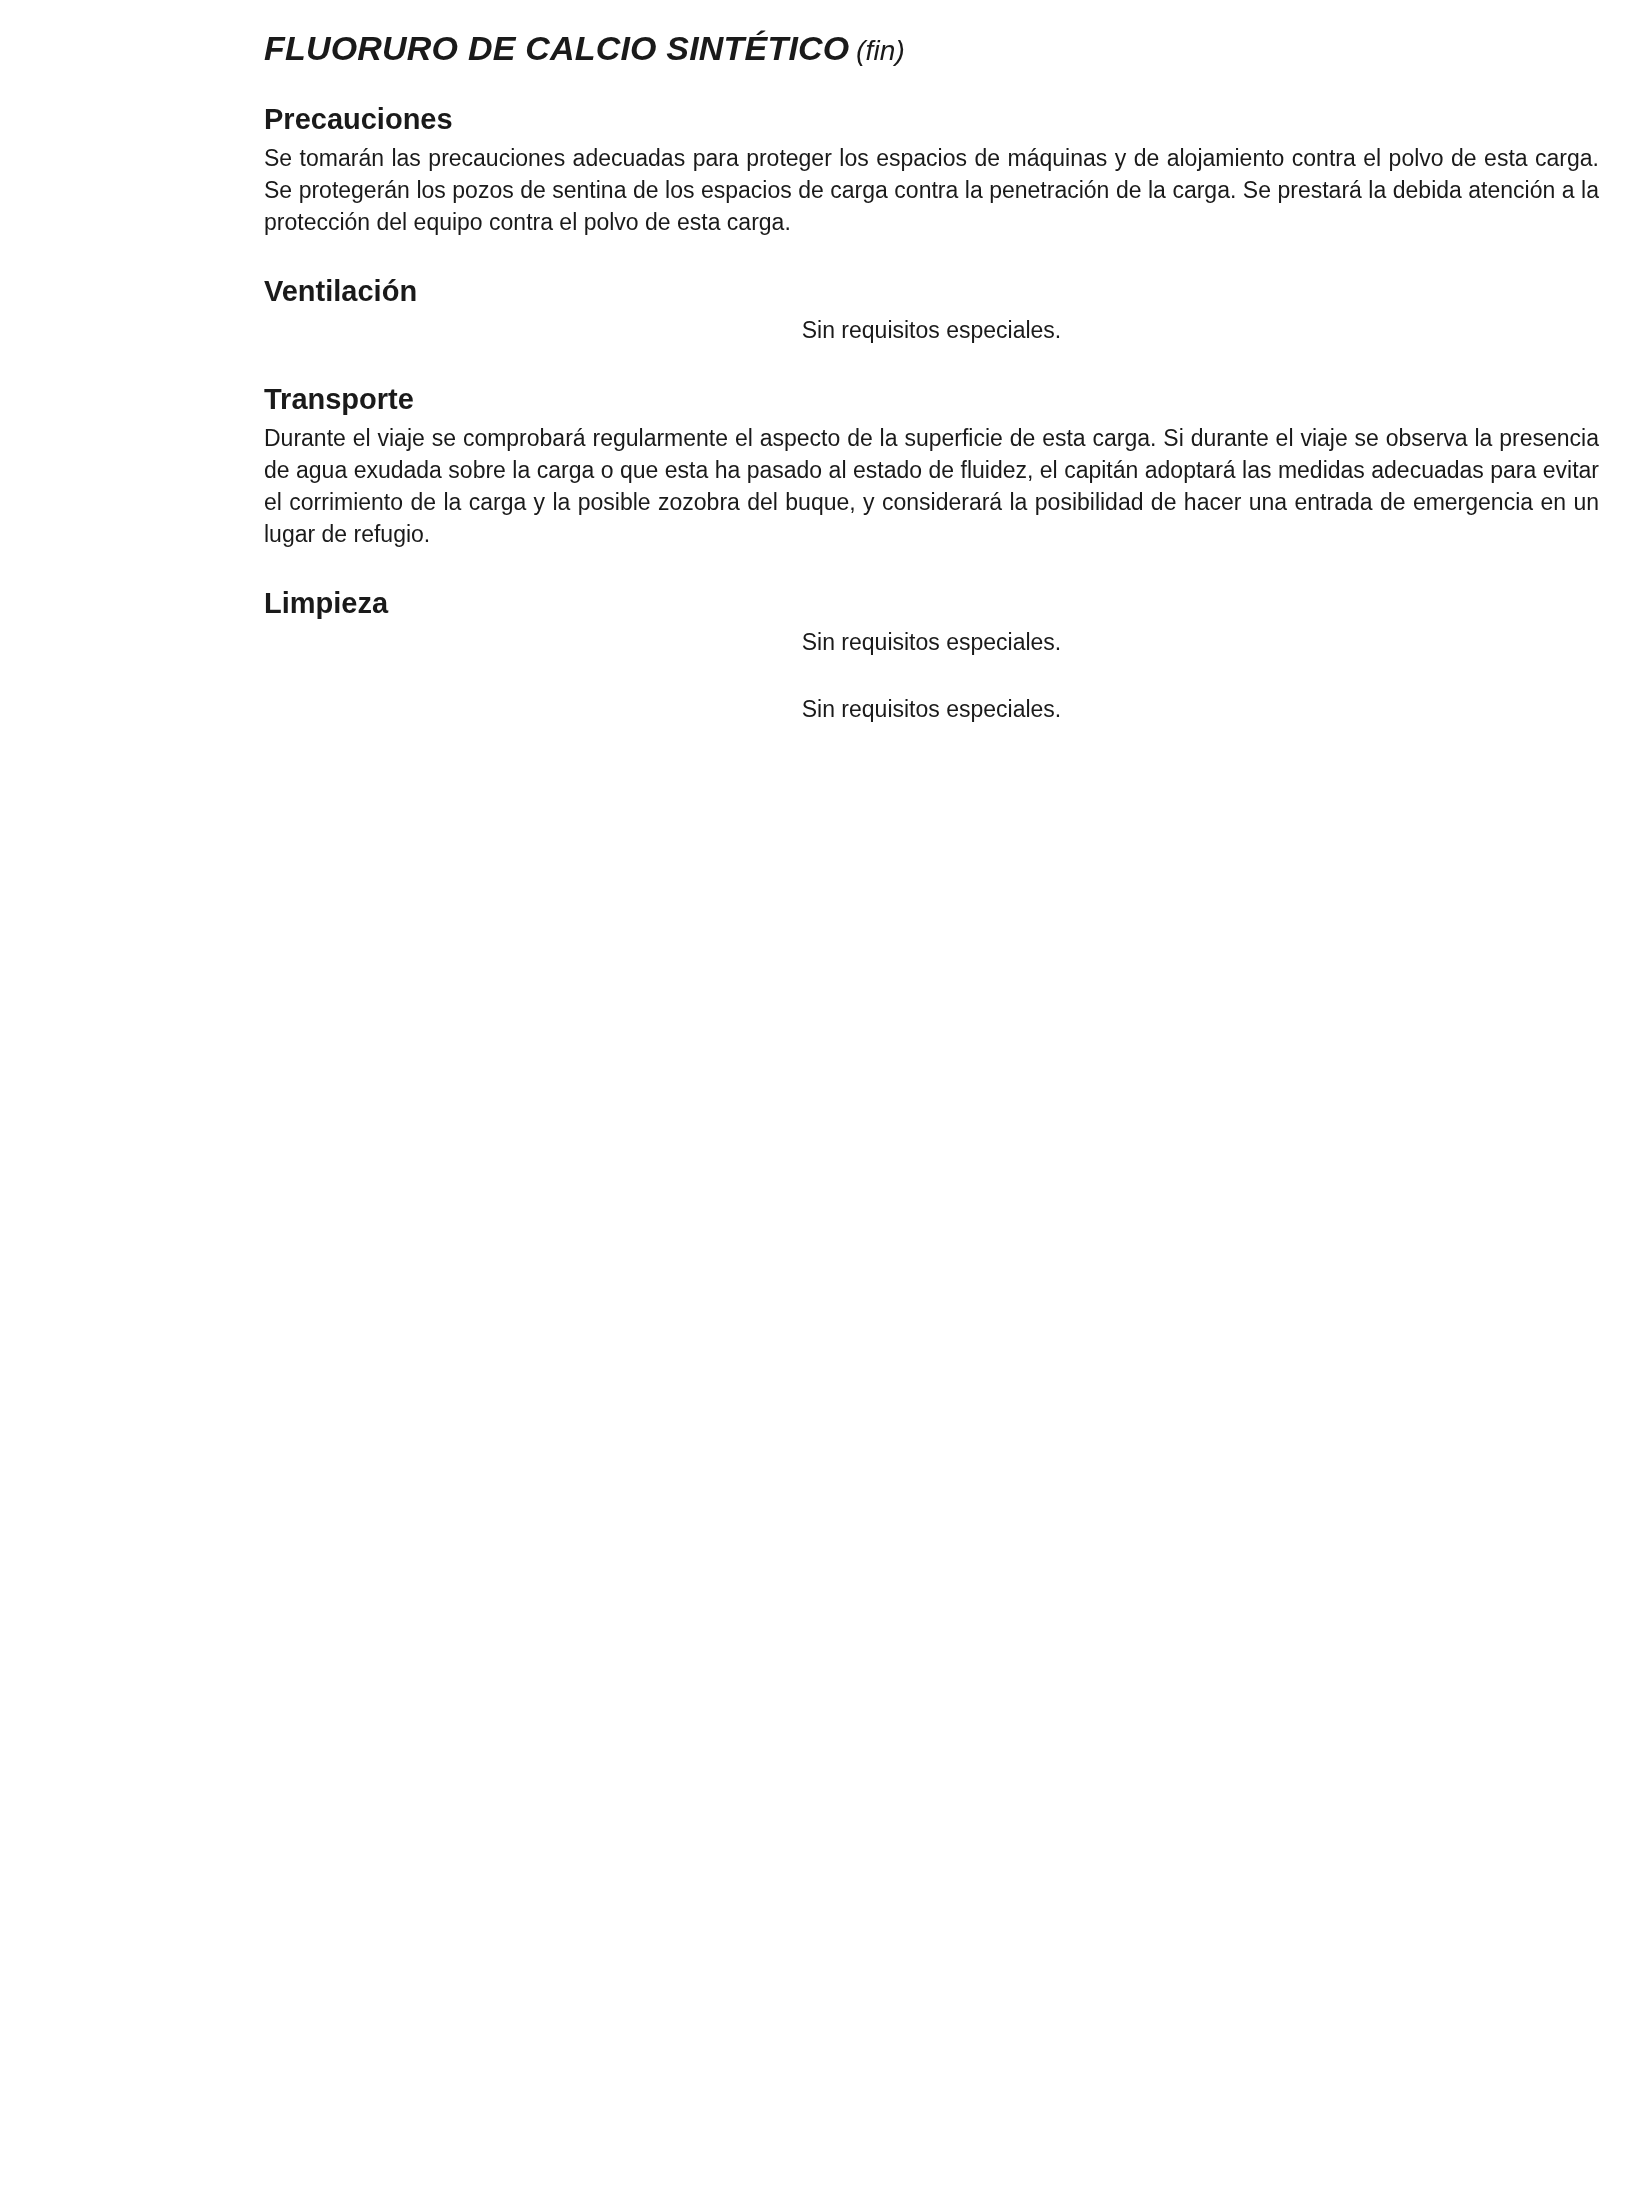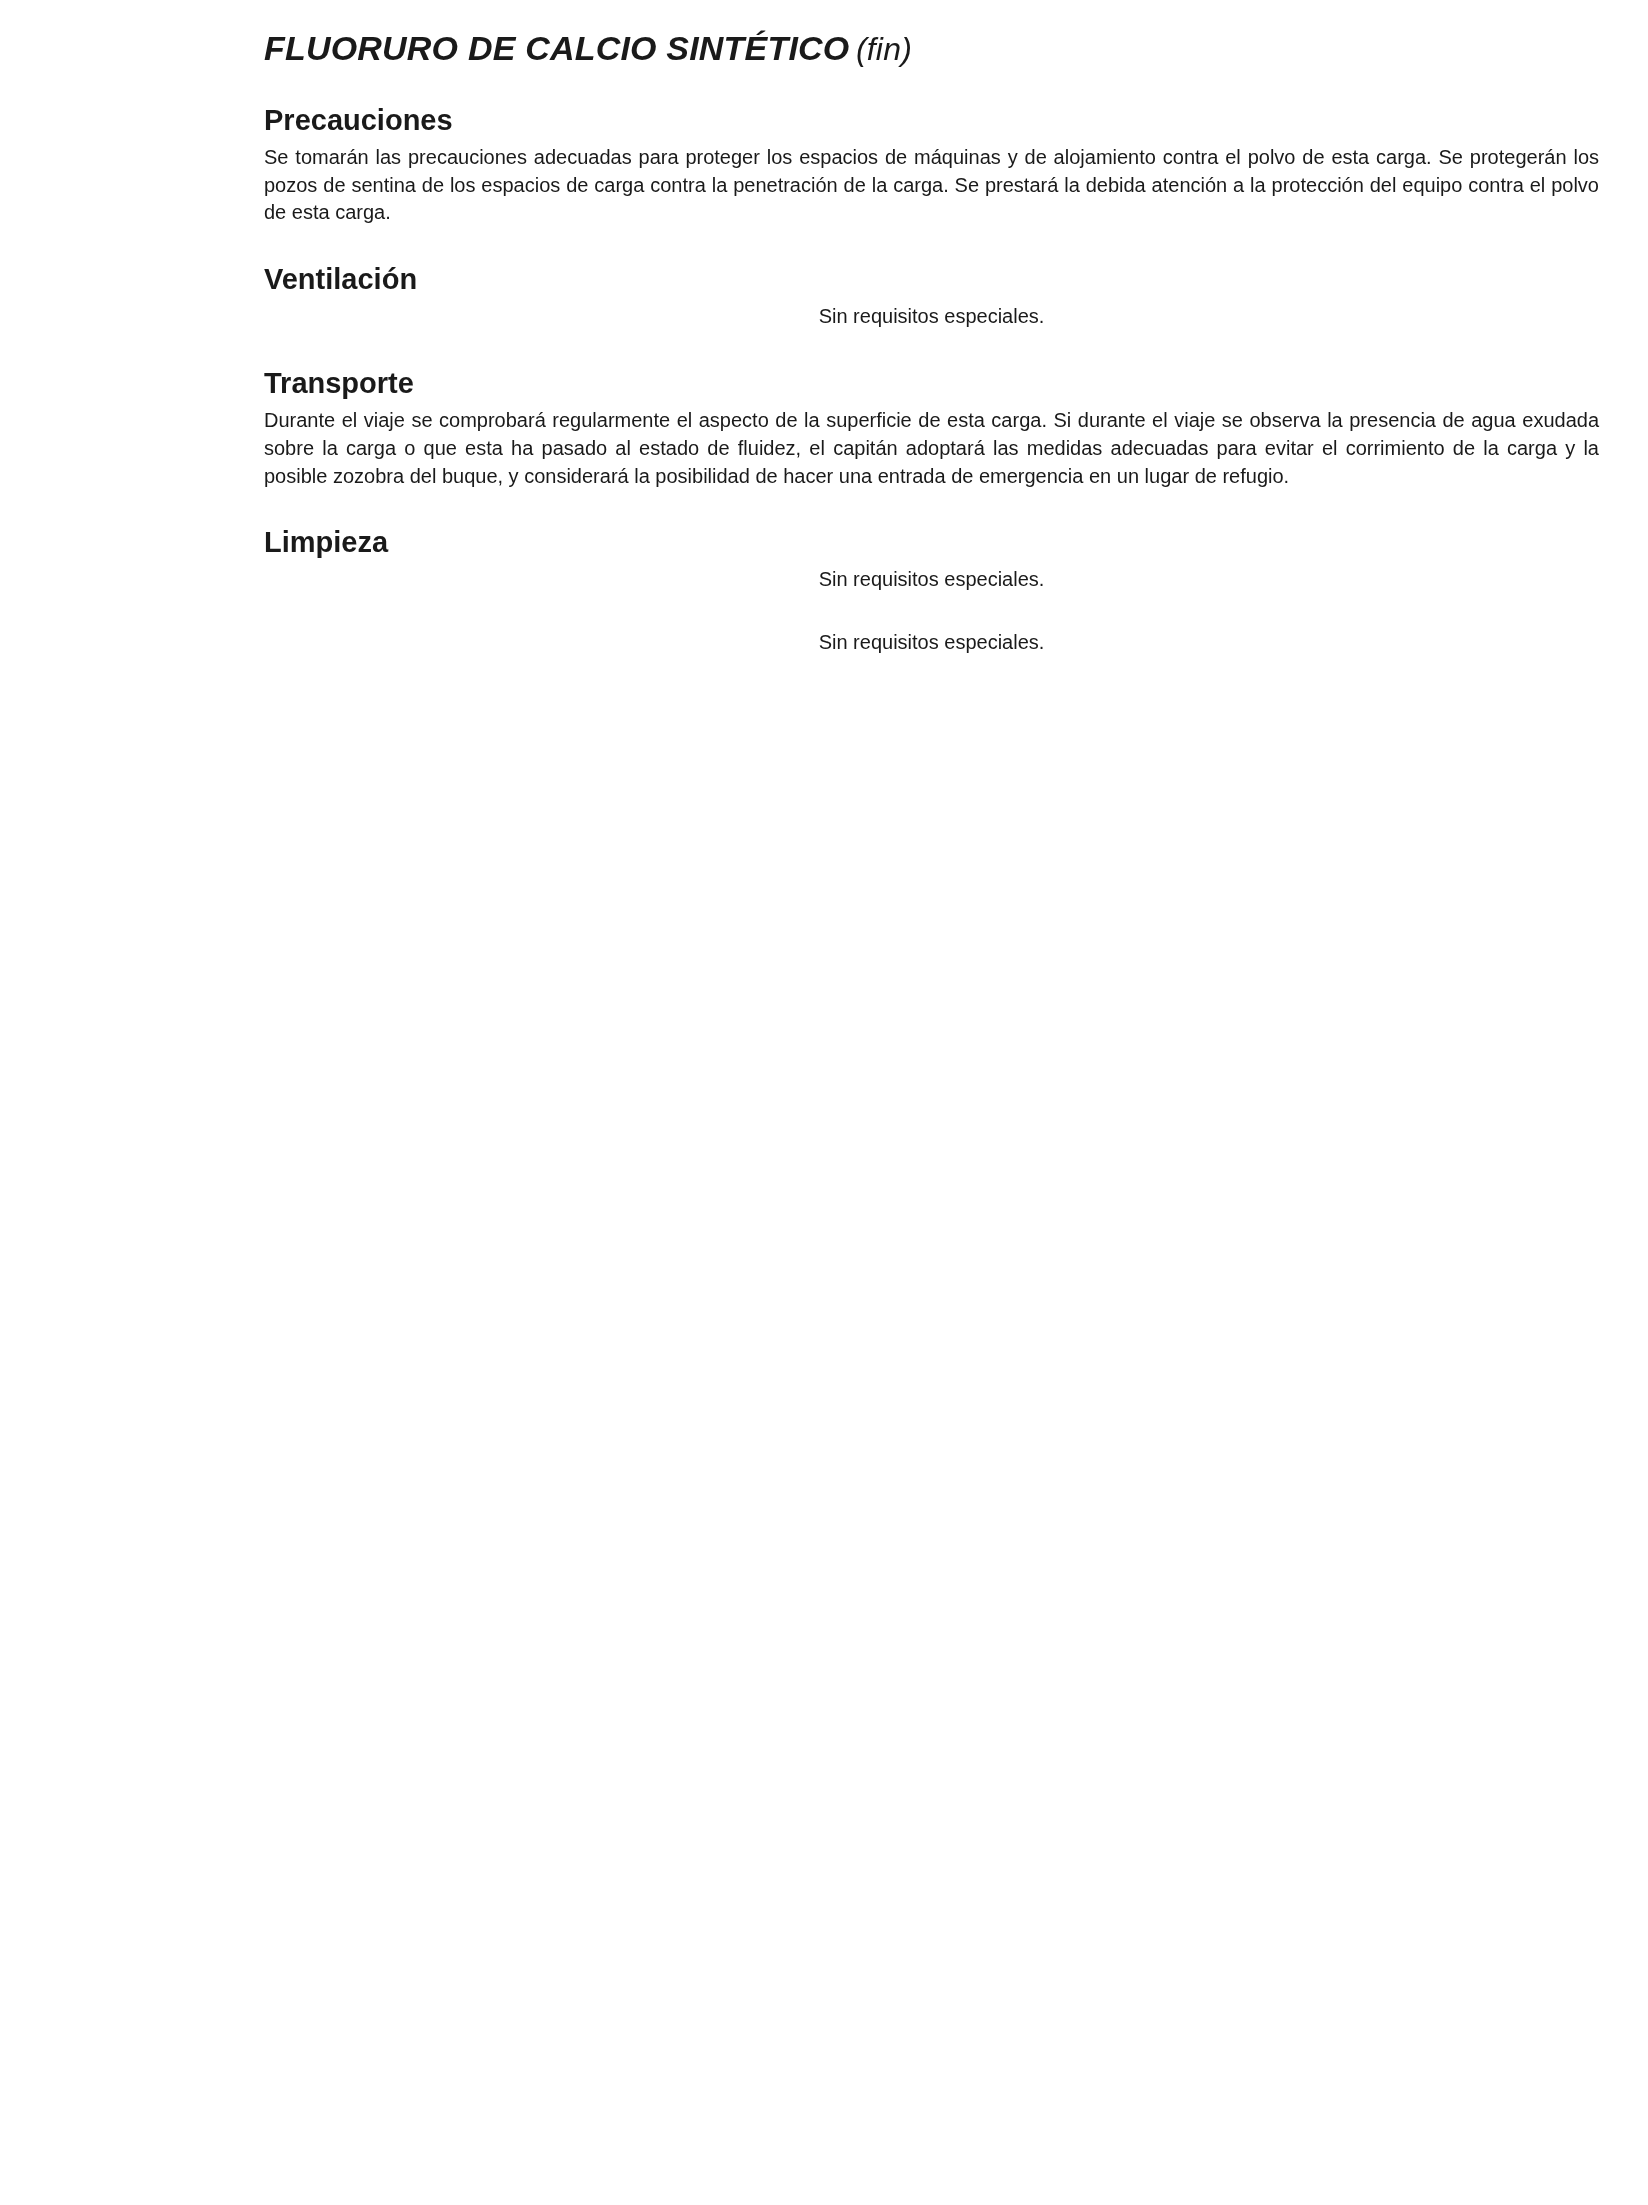--- a/index.html
+++ b/index.html
@@ -38,40 +38,40 @@
     margin: 0 0 35px 0;
     white-space: nowrap;
   }
   .doc-title .title-main {
     font-weight: bold;
     font-style: italic;
   }
   .doc-title .title-suffix {
     font-weight: normal;
     font-style: italic;
-    font-size: 32px;
+    font-size: 28px;
     margin-left: 6.4px;
   }
 
   .section {
     margin: 0 0 35px 0;
   }
   .section:last-child {
     margin-bottom: 0;
   }
 
   .section-heading {
     font-size: 29px;
     font-weight: bold;
     line-height: 1.22;
     margin: 0 0 5.6px 0;
   }
 
   .section-body {
-    font-size: 20px;
+    font-size: 23px;
     font-weight: normal;
     line-height: 1.39;
     margin: 0;
     text-align: justify;
     text-justify: inter-word;
     hyphens: none;
   }
   .section-body.short {
     text-align: center;
   }

